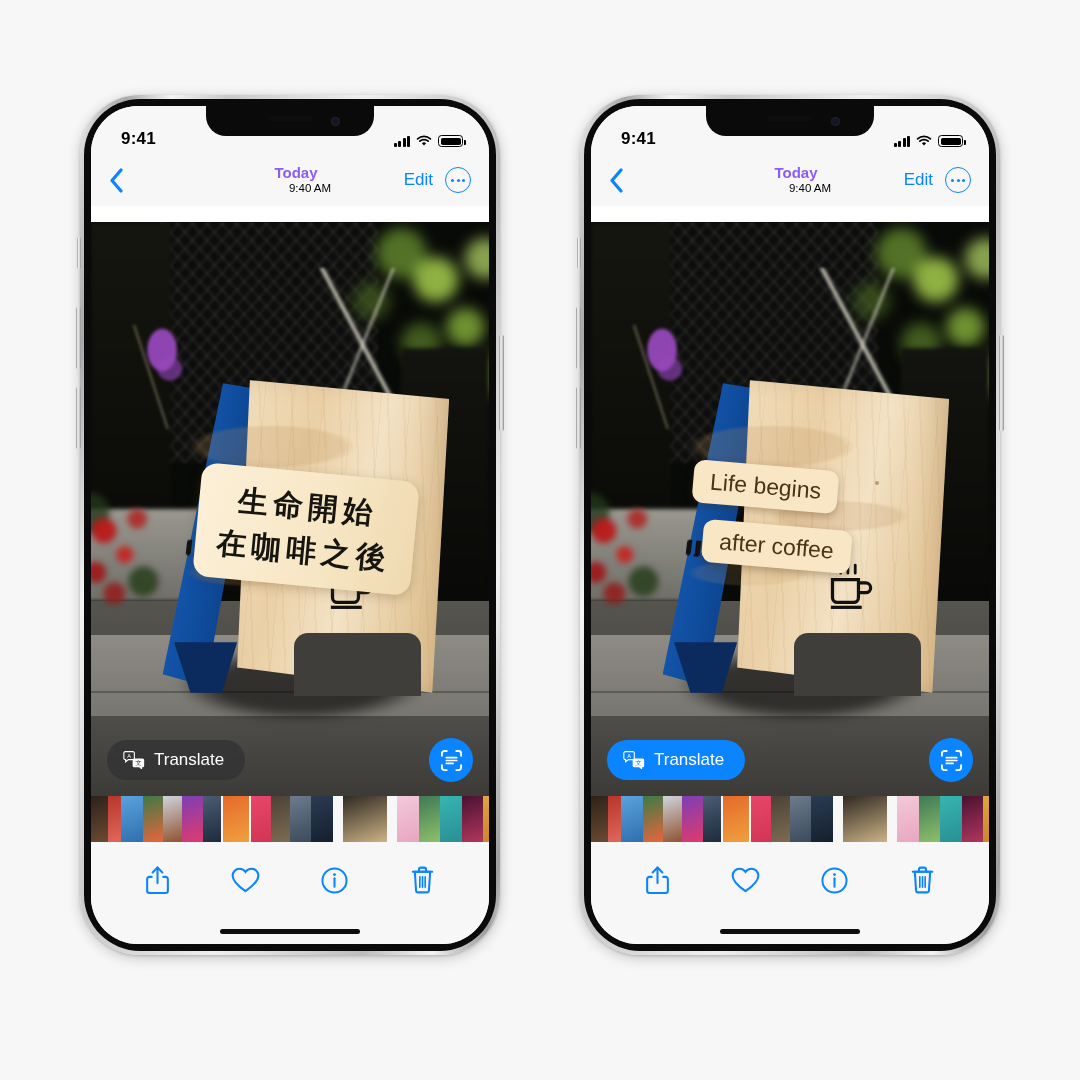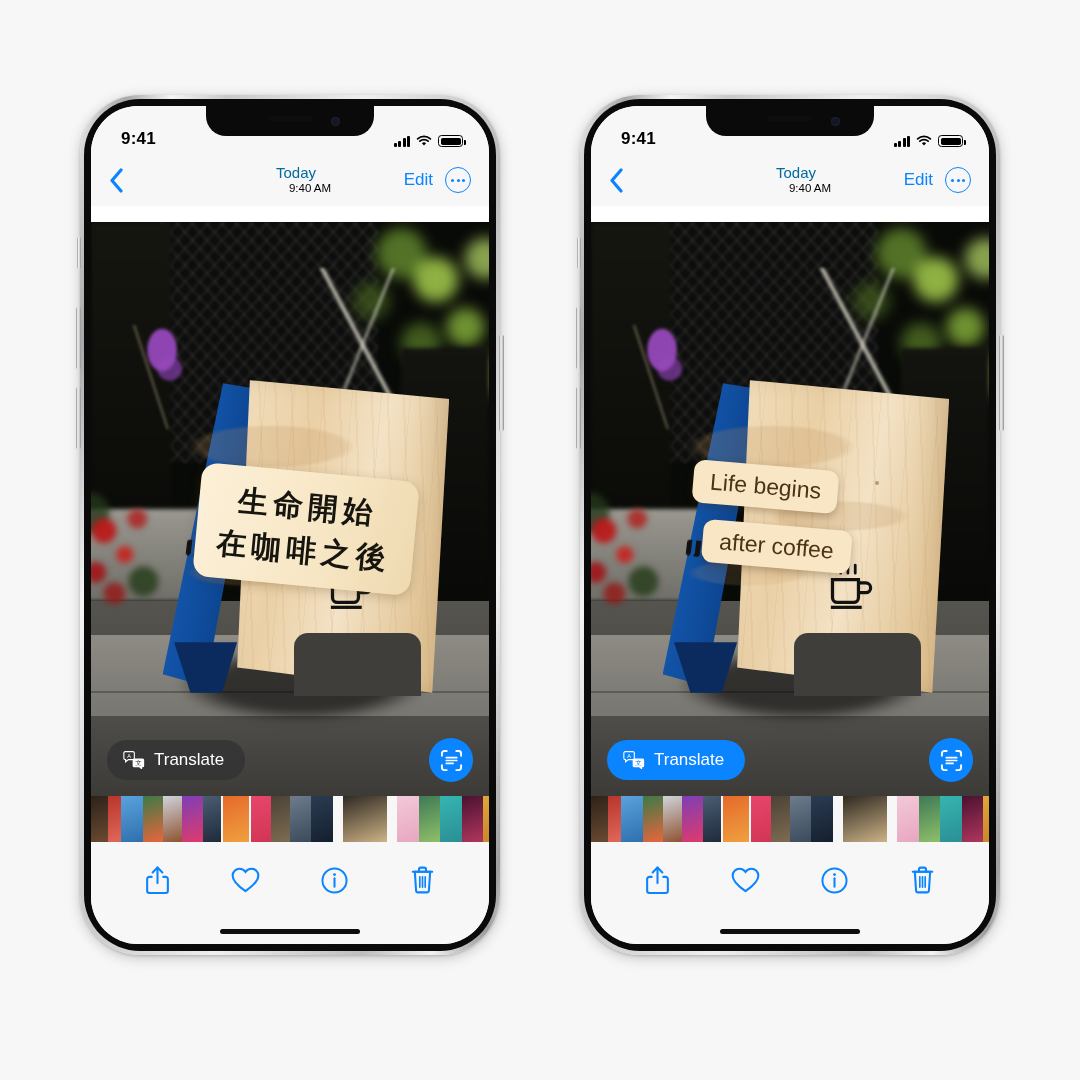--- a/index.html
+++ b/index.html
@@ -76,21 +76,21 @@
   .batt span{ position:absolute; inset:1.5px; background:#000; border-radius:1.8px; }
 
   
   .navbar{
     position:relative; height:52px; background:#f7f7f7;
     display:flex; align-items:center; justify-content:space-between;
     padding:0 18px; z-index:25;
   }
   .nav-back{ width:34px; display:flex; align-items:center; justify-content:flex-start; cursor:pointer; }
   .nav-title{ position:absolute; left:0; right:0; text-align:center; pointer-events:none; }
-  .nav-title .t1{ font-size:15px; font-weight:400; color:#0369a1; line-height:1.15;margin-left:12px; }
+  .nav-title .t1{ font-size:15px; font-weight:700; color:#8b5cf6; line-height:1.15;margin-left:12px; }
   .nav-title .t2{ font-size:11.5px; color:#000; line-height:1.3;margin-left:40px; }
   .nav-right{ display:flex; align-items:center; gap:12px; z-index:2; }
   .nav-edit{ font-size:17px; color:#0a84ff; cursor:pointer; }
   .nav-more{
     width:26px; height:26px; border-radius:50%; border:1.8px solid #0a84ff;
     display:flex; align-items:center; justify-content:center; gap:2.4px; cursor:pointer;
   }
   .nav-more b{ width:3px; height:3px; border-radius:50%; background:#0a84ff; display:block; }
   .nav-sep{ height:16px; background:#fff; }
 

